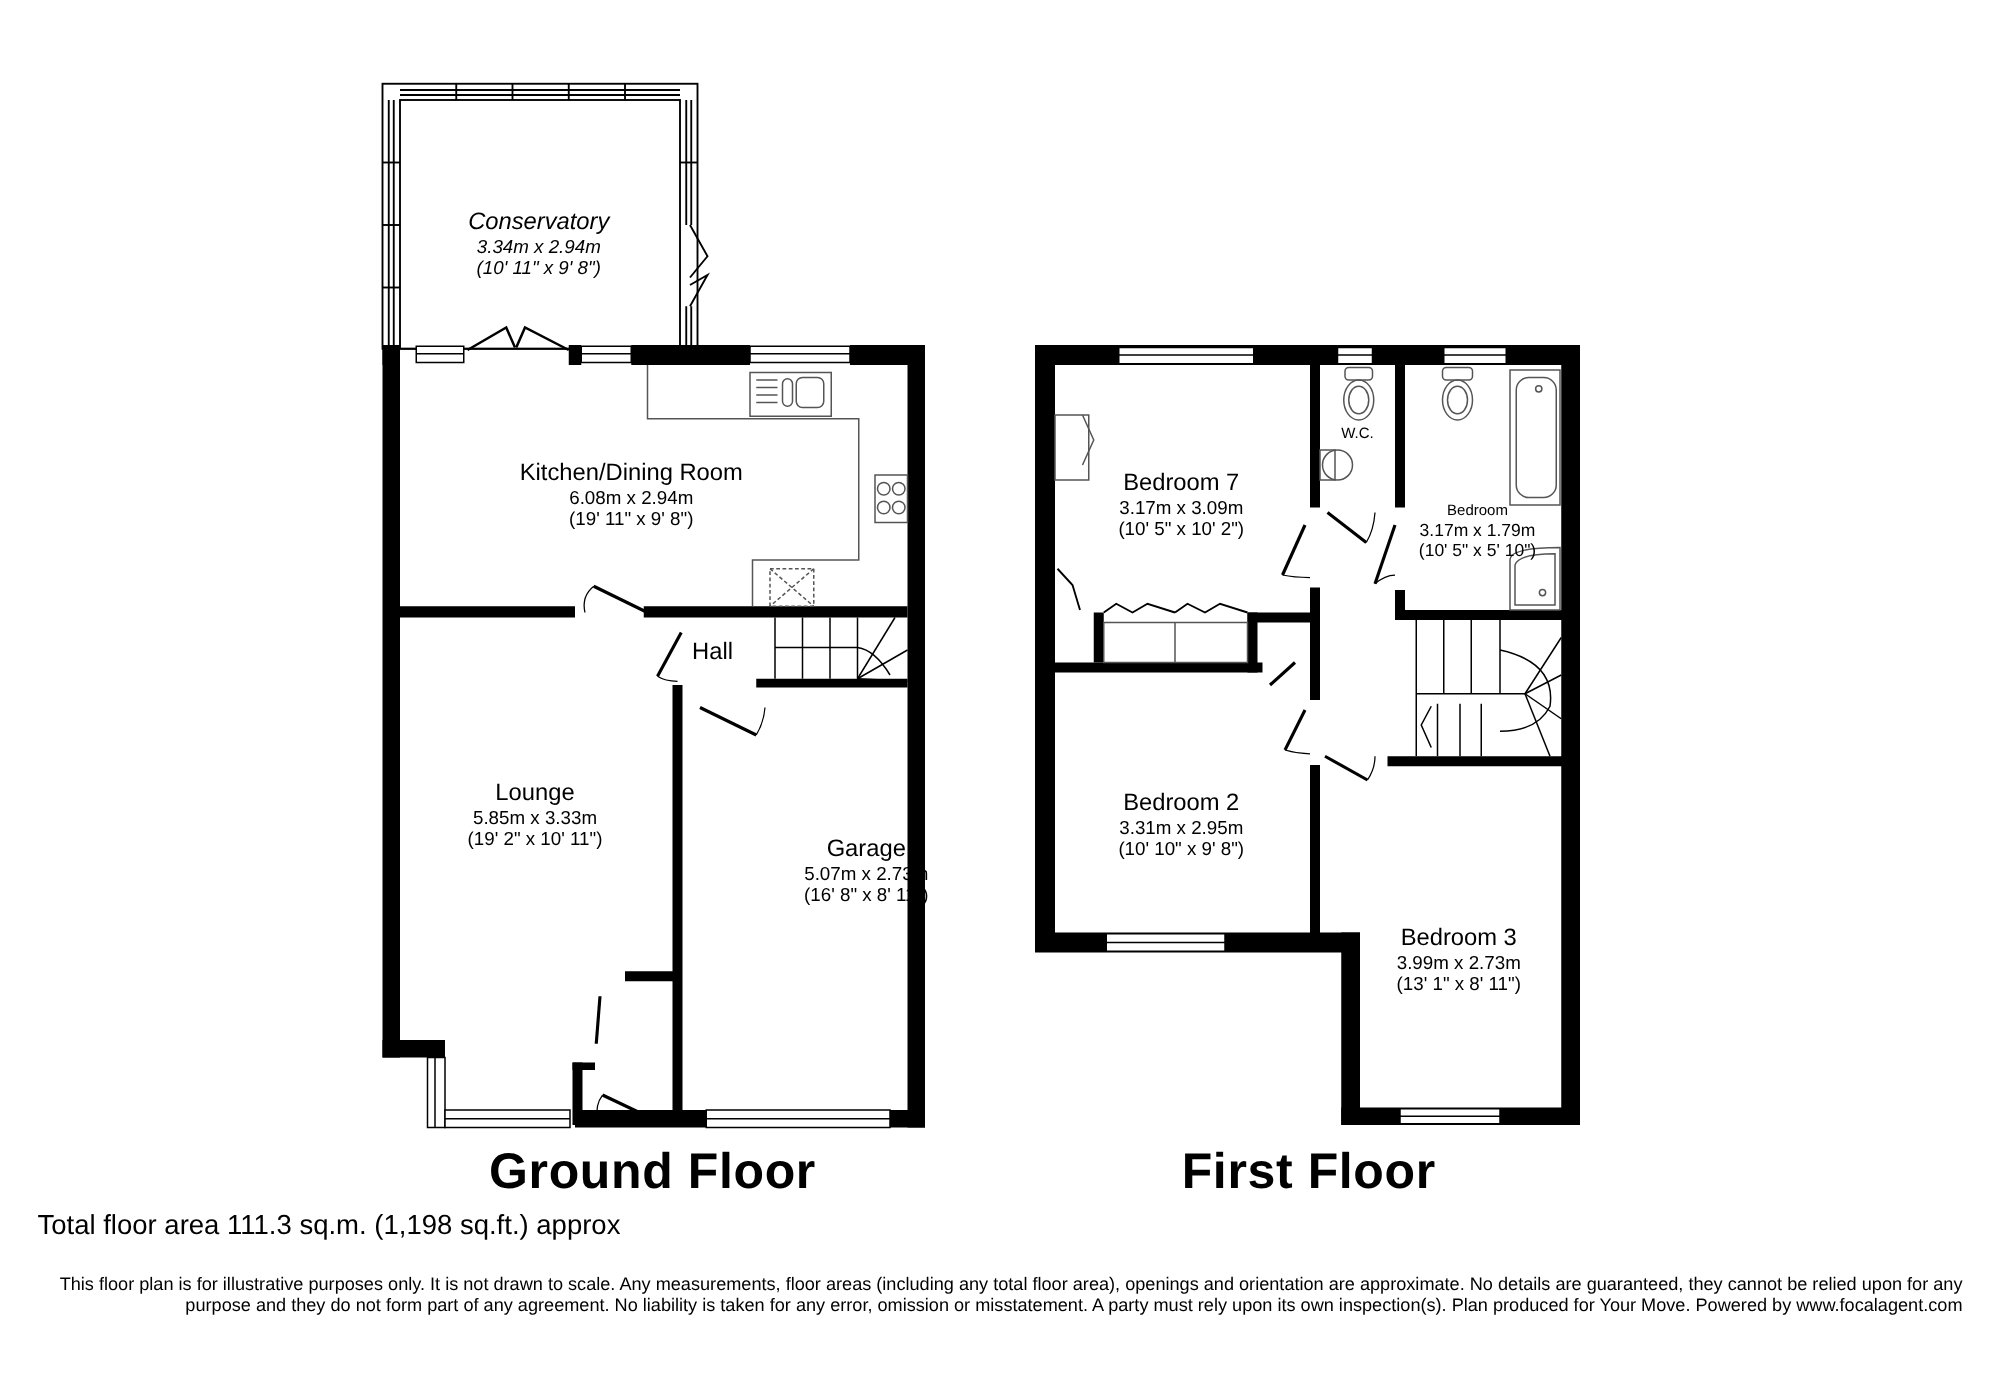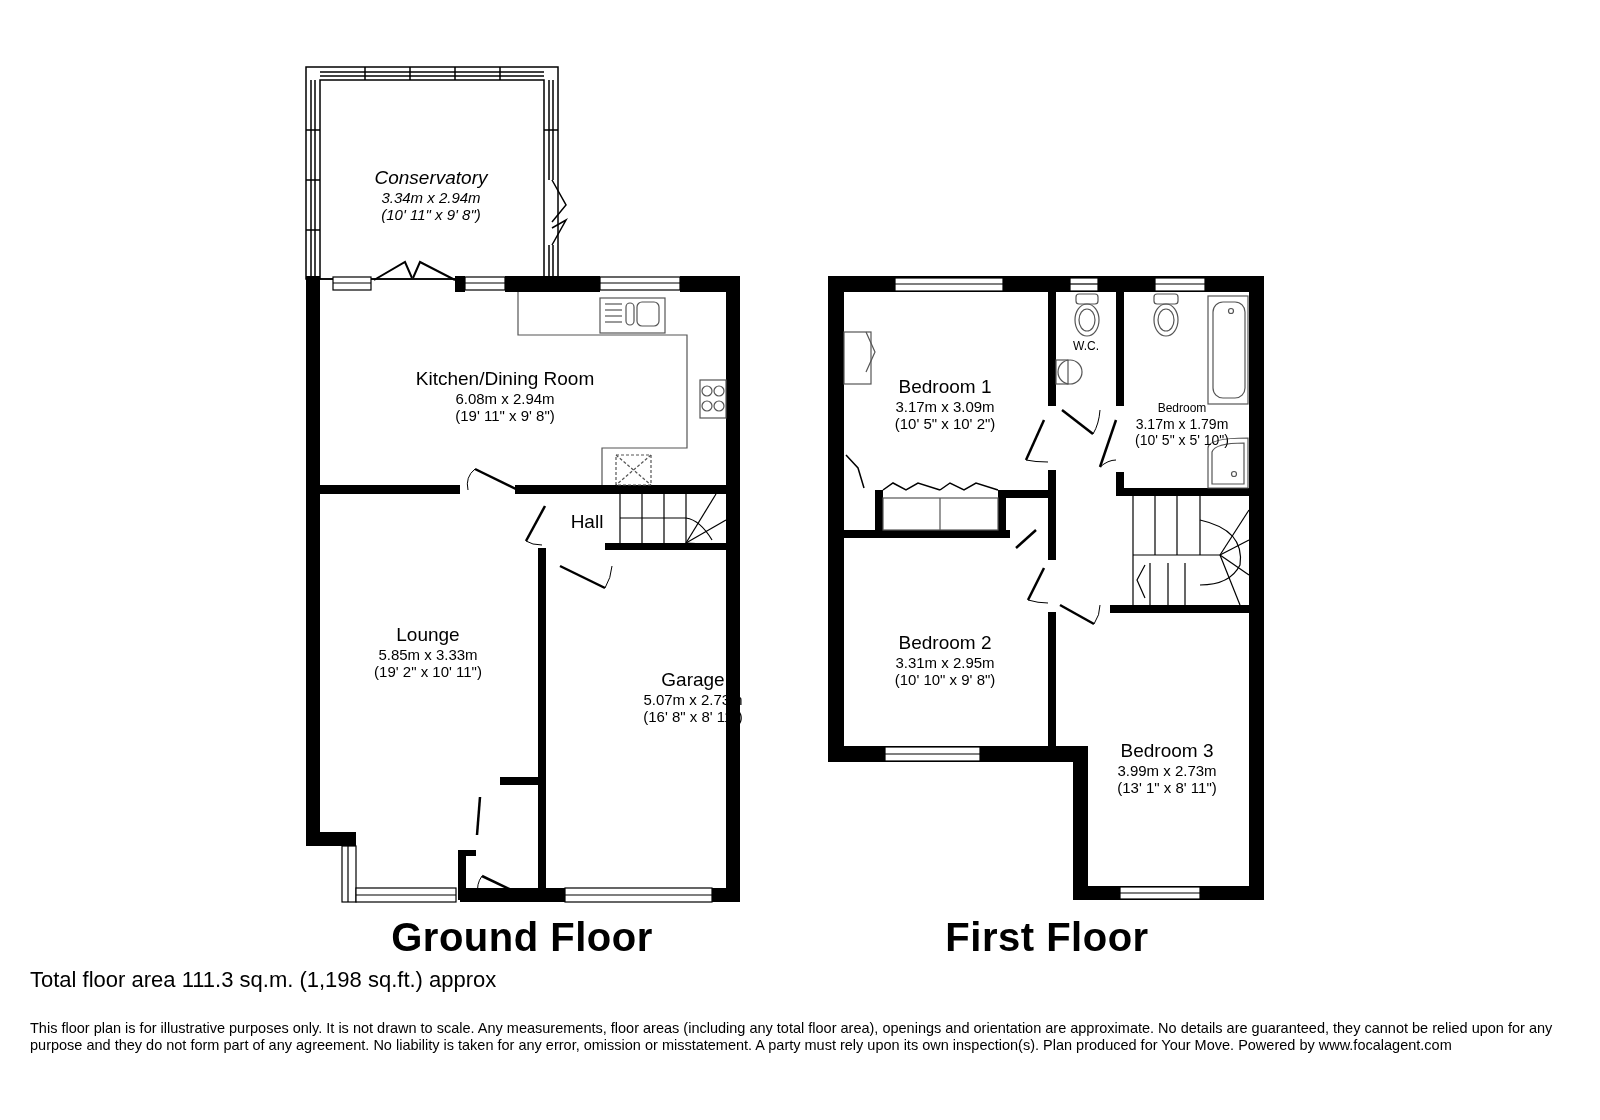--- a/index.html
+++ b/index.html
@@ -5,21 +5,21 @@
   html, body { margin:0; padding:0; background:#ffffff; }
   body { width:1600px; height:1120px; position:relative; overflow:hidden; font-family:"Liberation Sans", sans-serif; color:#000; }
   #plan { position:absolute; left:0; top:0; width:1600px; height:1120px; }
   .lbl { position:absolute; text-align:center; white-space:nowrap; transform:translateX(-50%); line-height:1.15; }
   .lbl .name { font-size:19px; display:block; }
   .lbl .dim { font-size:15px; display:block; }
   .lbl.small .name { font-size:12px; }
   .lbl.small .dim { font-size:14px; }
   .floor-title { position:absolute; font-size:40px; font-weight:bold; transform:translateX(-50%); white-space:nowrap; letter-spacing:0.5px; }
   .total { position:absolute; left:30px; top:967px; font-size:22px; }
-  .disclaimer { position:absolute; left:30px; top:1020px; width:1540px; text-align:left; font-size:14.5px; line-height:17px; }
+  .disclaimer { position:absolute; left:30px; top:1020px; width:1540px; text-align:right; font-size:14.5px; line-height:17px; }
 </style>
 </head>
 <body>
 
 <svg id="plan" width="1600" height="1120" viewBox="0 0 1600 1120" xmlns="http://www.w3.org/2000/svg">
 
   <g>
 
     <g fill="none" stroke="#000" stroke-width="1.5">
       <rect x="306" y="67" width="252" height="212"></rect>
@@ -246,36 +246,36 @@
 <div class="lbl" style="left:431px; top:167px;font-style:italic;">
   <span class="name">Conservatory</span>
   <span class="dim">3.34m x 2.94m</span>
   <span class="dim">(10' 11" x 9' 8")</span>
 </div>
 <div class="lbl" style="left:505px; top:368px;">
   <span class="name">Kitchen/Dining Room</span>
   <span class="dim">6.08m x 2.94m</span>
   <span class="dim">(19' 11" x 9' 8")</span>
 </div>
-<div class="lbl" style="left:587px; top:511px;">
+<div class="lbl" style="left:570px; top:511px;">
   <span class="name">Hall</span>
 </div>
 <div class="lbl" style="left:428px; top:624px;">
   <span class="name">Lounge</span>
   <span class="dim">5.85m x 3.33m</span>
   <span class="dim">(19' 2" x 10' 11")</span>
 </div>
 <div class="lbl" style="left:657px; top:669px;margin-left:36px;">
   <span class="name">Garage</span>
   <span class="dim">5.07m x 2.73m</span>
   <span class="dim">(16' 8" x 8' 11")</span>
 </div>
 
 <div class="lbl" style="left:945px; top:376px;">
-  <span class="name">Bedroom 1</span>
+  <span class="name">Bedroom 7</span>
   <span class="dim">3.17m x 3.09m</span>
   <span class="dim">(10' 5" x 10' 2")</span>
 </div>
 <div class="lbl small" style="left:1086px; top:340px;">
   <span class="name">W.C.</span>
 </div>
 <div class="lbl small" style="left:1182px; top:402px;">
   <span class="name">Bedroom</span>
   <span class="dim">3.17m x 1.79m</span>
   <span class="dim">(10' 5" x 5' 10")</span>

